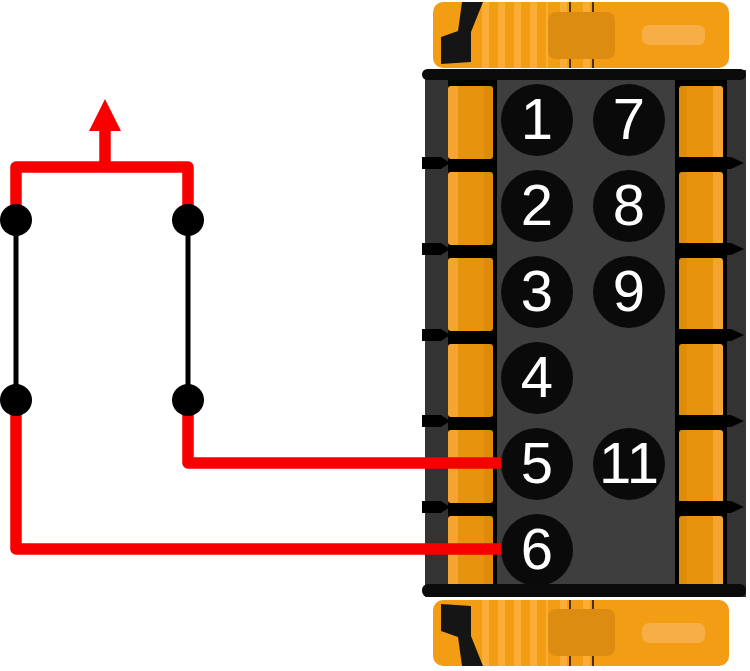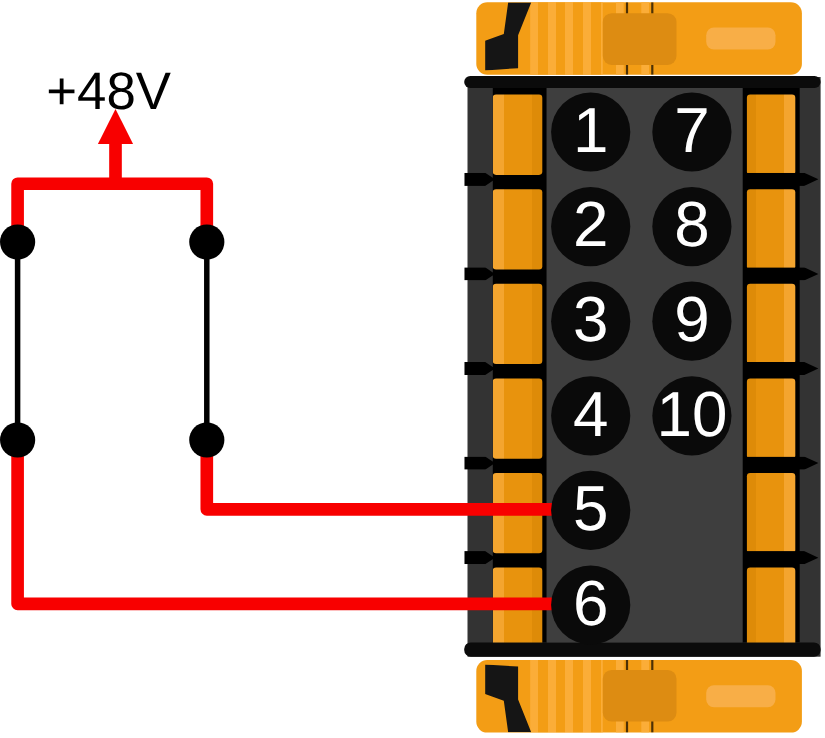--- a/index.html
+++ b/index.html
@@ -137,22 +137,22 @@
           </div>
         <div class="pin colB r1">
             <span>7</span>
           </div>
         <div class="pin colB r2">
             <span>8</span>
           </div>
         <div class="pin colB r3">
             <span>9</span>
           </div>
-        <div class="pin colB r4">
-            <span>10</span>
+        <div class="pin colB r5">
+            <span>11</span>
           </div>
       </div>
 
       <div class="notch notch-l b1"></div>
       <div class="notch notch-l b2"></div>
       <div class="notch notch-l b3"></div>
       <div class="notch notch-l b4"></div>
       <div class="notch notch-l b5"></div>
       <div class="notch notch-r b1"></div>
       <div class="notch notch-r b2"></div>
@@ -185,14 +185,13 @@
 
     <polyline points="188,398 188,463 513,463" fill="none" stroke="#F80000" stroke-width="11.5" stroke-linejoin="round" stroke-linecap="round"></polyline>
     <polyline points="16,398 16,549 513,549" fill="none" stroke="#F80000" stroke-width="11.5" stroke-linejoin="round" stroke-linecap="round"></polyline>
 
     <circle cx="16" cy="220" r="16" fill="#000"></circle>
     <circle cx="188" cy="220" r="16" fill="#000"></circle>
     <circle cx="16" cy="400" r="16" fill="#000"></circle>
     <circle cx="188" cy="400" r="16" fill="#000"></circle>
   </svg>
 
-  <div class="volt-label">+48V</div>
 </div>
 
 </body></html>

